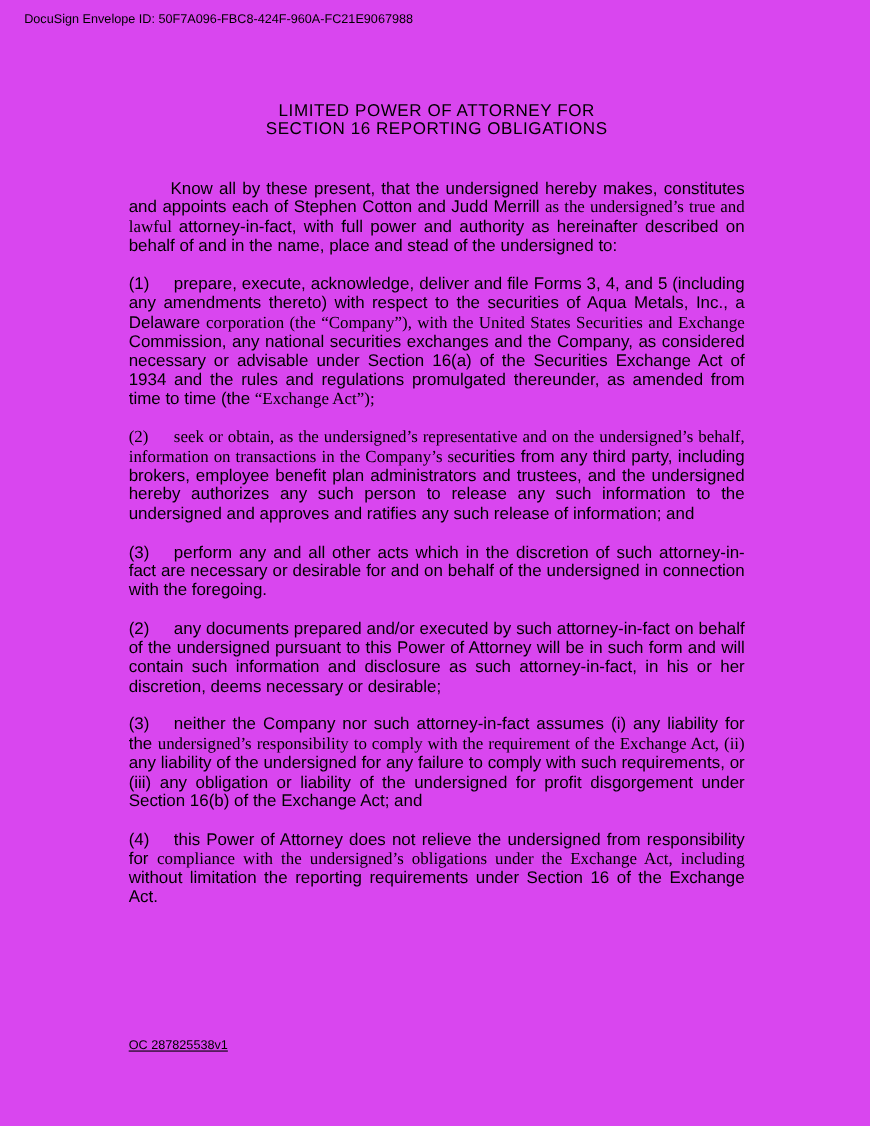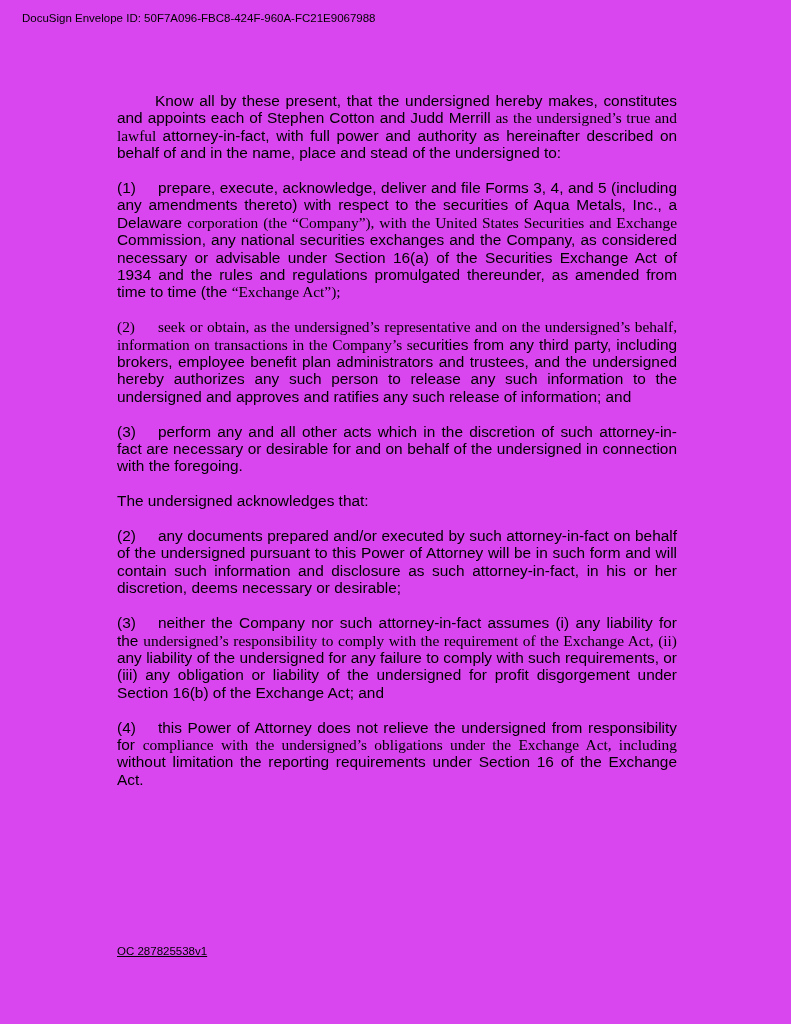--- a/index.html
+++ b/index.html
@@ -78,30 +78,33 @@
 </style>
 </head>
 <body>
 
 <div class="page">
 
   <div class="envelope-id">DocuSign Envelope ID: 50F7A096-FBC8-424F-960A-FC21E9067988</div>
 
   <div class="content">
 
+    <div class="title">
+      <div>LIMITED POWER OF ATTORNEY FOR</div>
+      <div>SECTION 16 REPORTING OBLIGATIONS</div>
+    </div>
 
     <p class="para indent"><span class="run-sans">Know all by these present, that the undersigned hereby makes, constitutes and appoints each of Stephen Cotton and Judd Merrill </span><span class="run-serif">as the undersigned’s true and lawful </span><span class="run-sans">attorney-in-fact, with full power and authority as hereinafter described on behalf of and in the name, place and stead of the undersigned to:</span></p>
 
     <p class="para"><span class="num">(1)</span><span><span class="run-sans">prepare, execute, acknowledge, deliver and file Forms 3, 4, and 5 (including any amendments thereto) with respect to the securities of Aqua Metals, Inc., a Delaware </span><span class="run-serif">corporation (the “Company”), with the United States Securities and Exchange </span><span class="run-sans">Commission, any national securities exchanges and the Company, as considered necessary or advisable under Section 16(a) of the Securities Exchange Act of 1934 and the rules and regulations promulgated thereunder, as amended from time to time (the </span><span class="run-serif">“Exchange Act”);</span></span></p>
 
     <p class="para"><span class="num serif-num">(2)</span><span><span class="run-serif">seek or obtain, as the undersigned’s representative and on the undersigned’s behalf, information on transactions in the Company’s se</span><span class="run-sans">curities from any third party, including brokers, employee benefit plan administrators and trustees, and the undersigned hereby authorizes any such person to release any such information to the undersigned and approves and ratifies any such release of information; and</span></span></p>
 
     <p class="para"><span class="num">(3)</span><span><span class="run-sans">perform any and all other acts which in the discretion of such attorney-in-fact are necessary or desirable for and on behalf of the undersigned in connection with the foregoing.</span></span></p>
 
-    <p class="lead-line">The undersigned acknowledges that:</p>
 
 
     <p class="para"><span class="num">(2)</span><span><span class="run-sans">any documents prepared and/or executed by such attorney-in-fact on behalf of the undersigned pursuant to this Power of Attorney will be in such form and will contain such information and disclosure as such attorney-in-fact, in his or her discretion, deems necessary or desirable;</span></span></p>
 
     <p class="para"><span class="num">(3)</span><span><span class="run-sans">neither the Company nor such attorney-in-fact assumes (i) any liability for the </span><span class="run-serif">undersigned’s responsibility to comply with the requirement of the Exchange Act, (ii) </span><span class="run-sans">any liability of the undersigned for any failure to comply with such requirements, or (iii) any obligation or liability of the undersigned for profit disgorgement under Section 16(b) of the Exchange Act; and</span></span></p>
 
     <p class="para"><span class="num">(4)</span><span><span class="run-sans">this Power of Attorney does not relieve the undersigned from responsibility for </span><span class="run-serif">compliance with the undersigned’s obligations under the Exchange Act, including </span><span class="run-sans">without limitation the reporting requirements under Section 16 of the Exchange Act.</span></span></p>
 
   </div>
 

